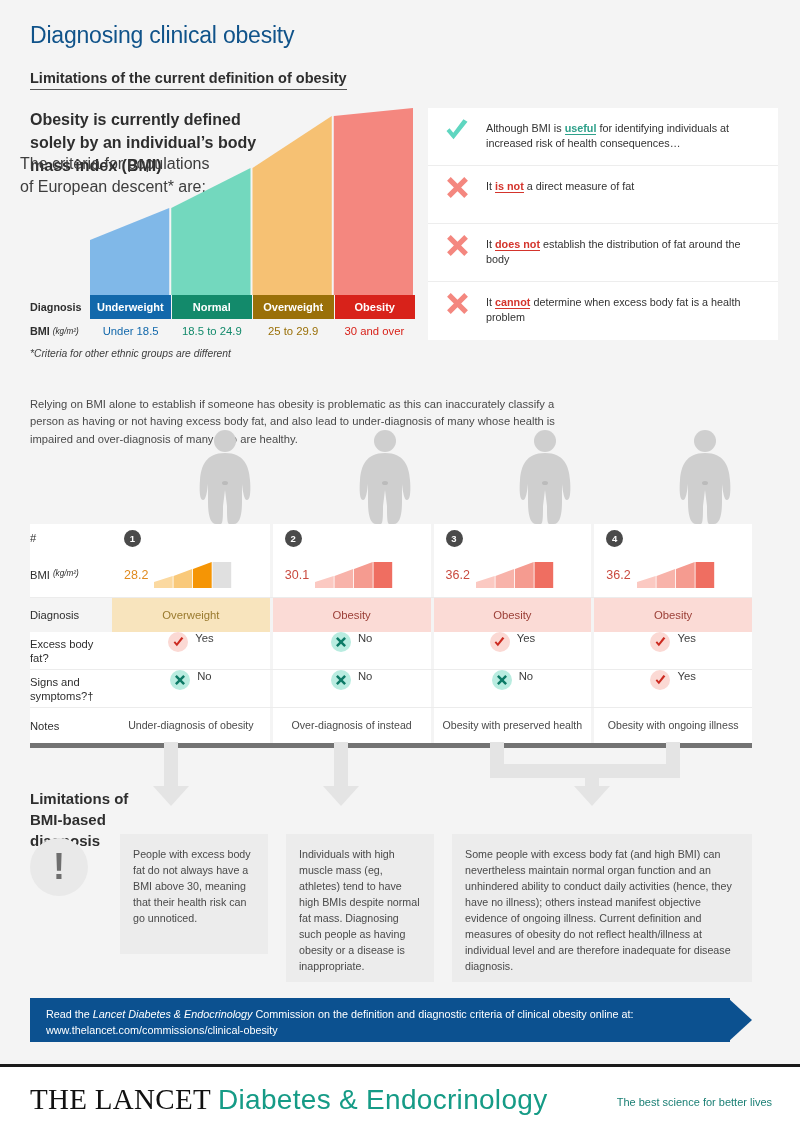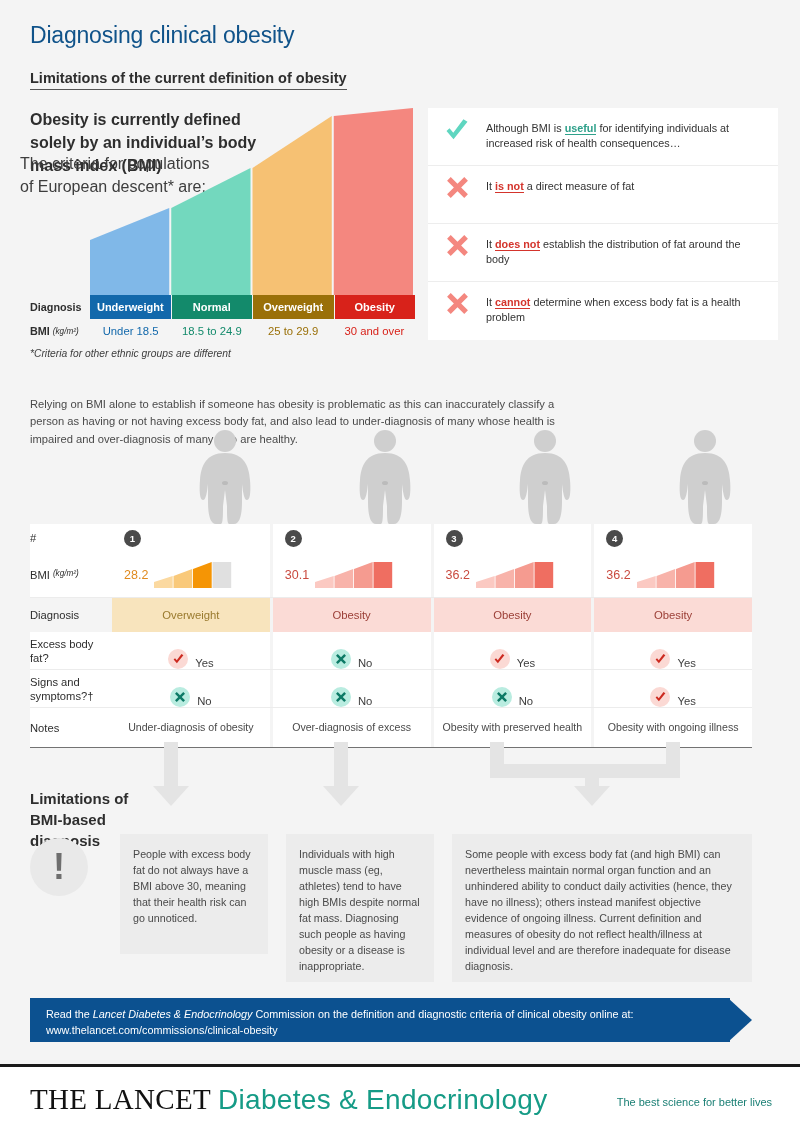--- a/index.html
+++ b/index.html
@@ -116,25 +116,25 @@
   .row-diag { height: 34px; }
   .row-diag .tcell {
     display: flex; align-items: center; justify-content: center;
     font-size: 11.3px;
   }
   .dg-over { background: #f8e4bd; color: #9a7a2e; }
   .dg-obes { background: #fbdbd6; color: #9c4038; }
 
   
   .row-yn { height: 38px; background: #fff; border-bottom: 1px solid #ececec; }
-  .row-yn .tcell { display: flex; align-items: flex-end; justify-content: center; gap: 7px; }
+  .row-yn .tcell { display: flex; align-items: flex-start; justify-content: center; gap: 7px; }
   .yn-txt { font-size: 11.3px; color: #3d3d3d; }
 
   
-  .row-notes { height: 40px; background: #fff; border-bottom: 1px solid #737373; }
+  .row-notes { height: 40px; background: #fff; border-bottom: 5px solid #737373; }
   .row-notes .tcell {
     display: flex; align-items: center; justify-content: center; text-align: center;
     font-size: 10.6px; line-height: 1.35; color: #4a4a4a;
   }
 
   
   .arrows { position: absolute; left: 112px; top: 742px; width: 640px; height: 70px; }
 
   
   .limtitle {
@@ -451,21 +451,21 @@
           </div>
         </div>
     </div>
     <div class="trow row-notes">
       <div class="tlabel">Notes</div>
       <div style="display:flex;flex:1" id="row-notes">
           <div class="tcell ">
             <span>Under-diagnosis of obesity</span>
           </div>
           <div class="tcell ">
-            <span>Over-diagnosis of excess</span>
+            <span>Over-diagnosis of instead</span>
           </div>
           <div class="tcell ">
             <span>Obesity with preserved health</span>
           </div>
           <div class="tcell ">
             <span>Obesity with ongoing illness</span>
           </div>
         </div>
     </div>
   </div>

